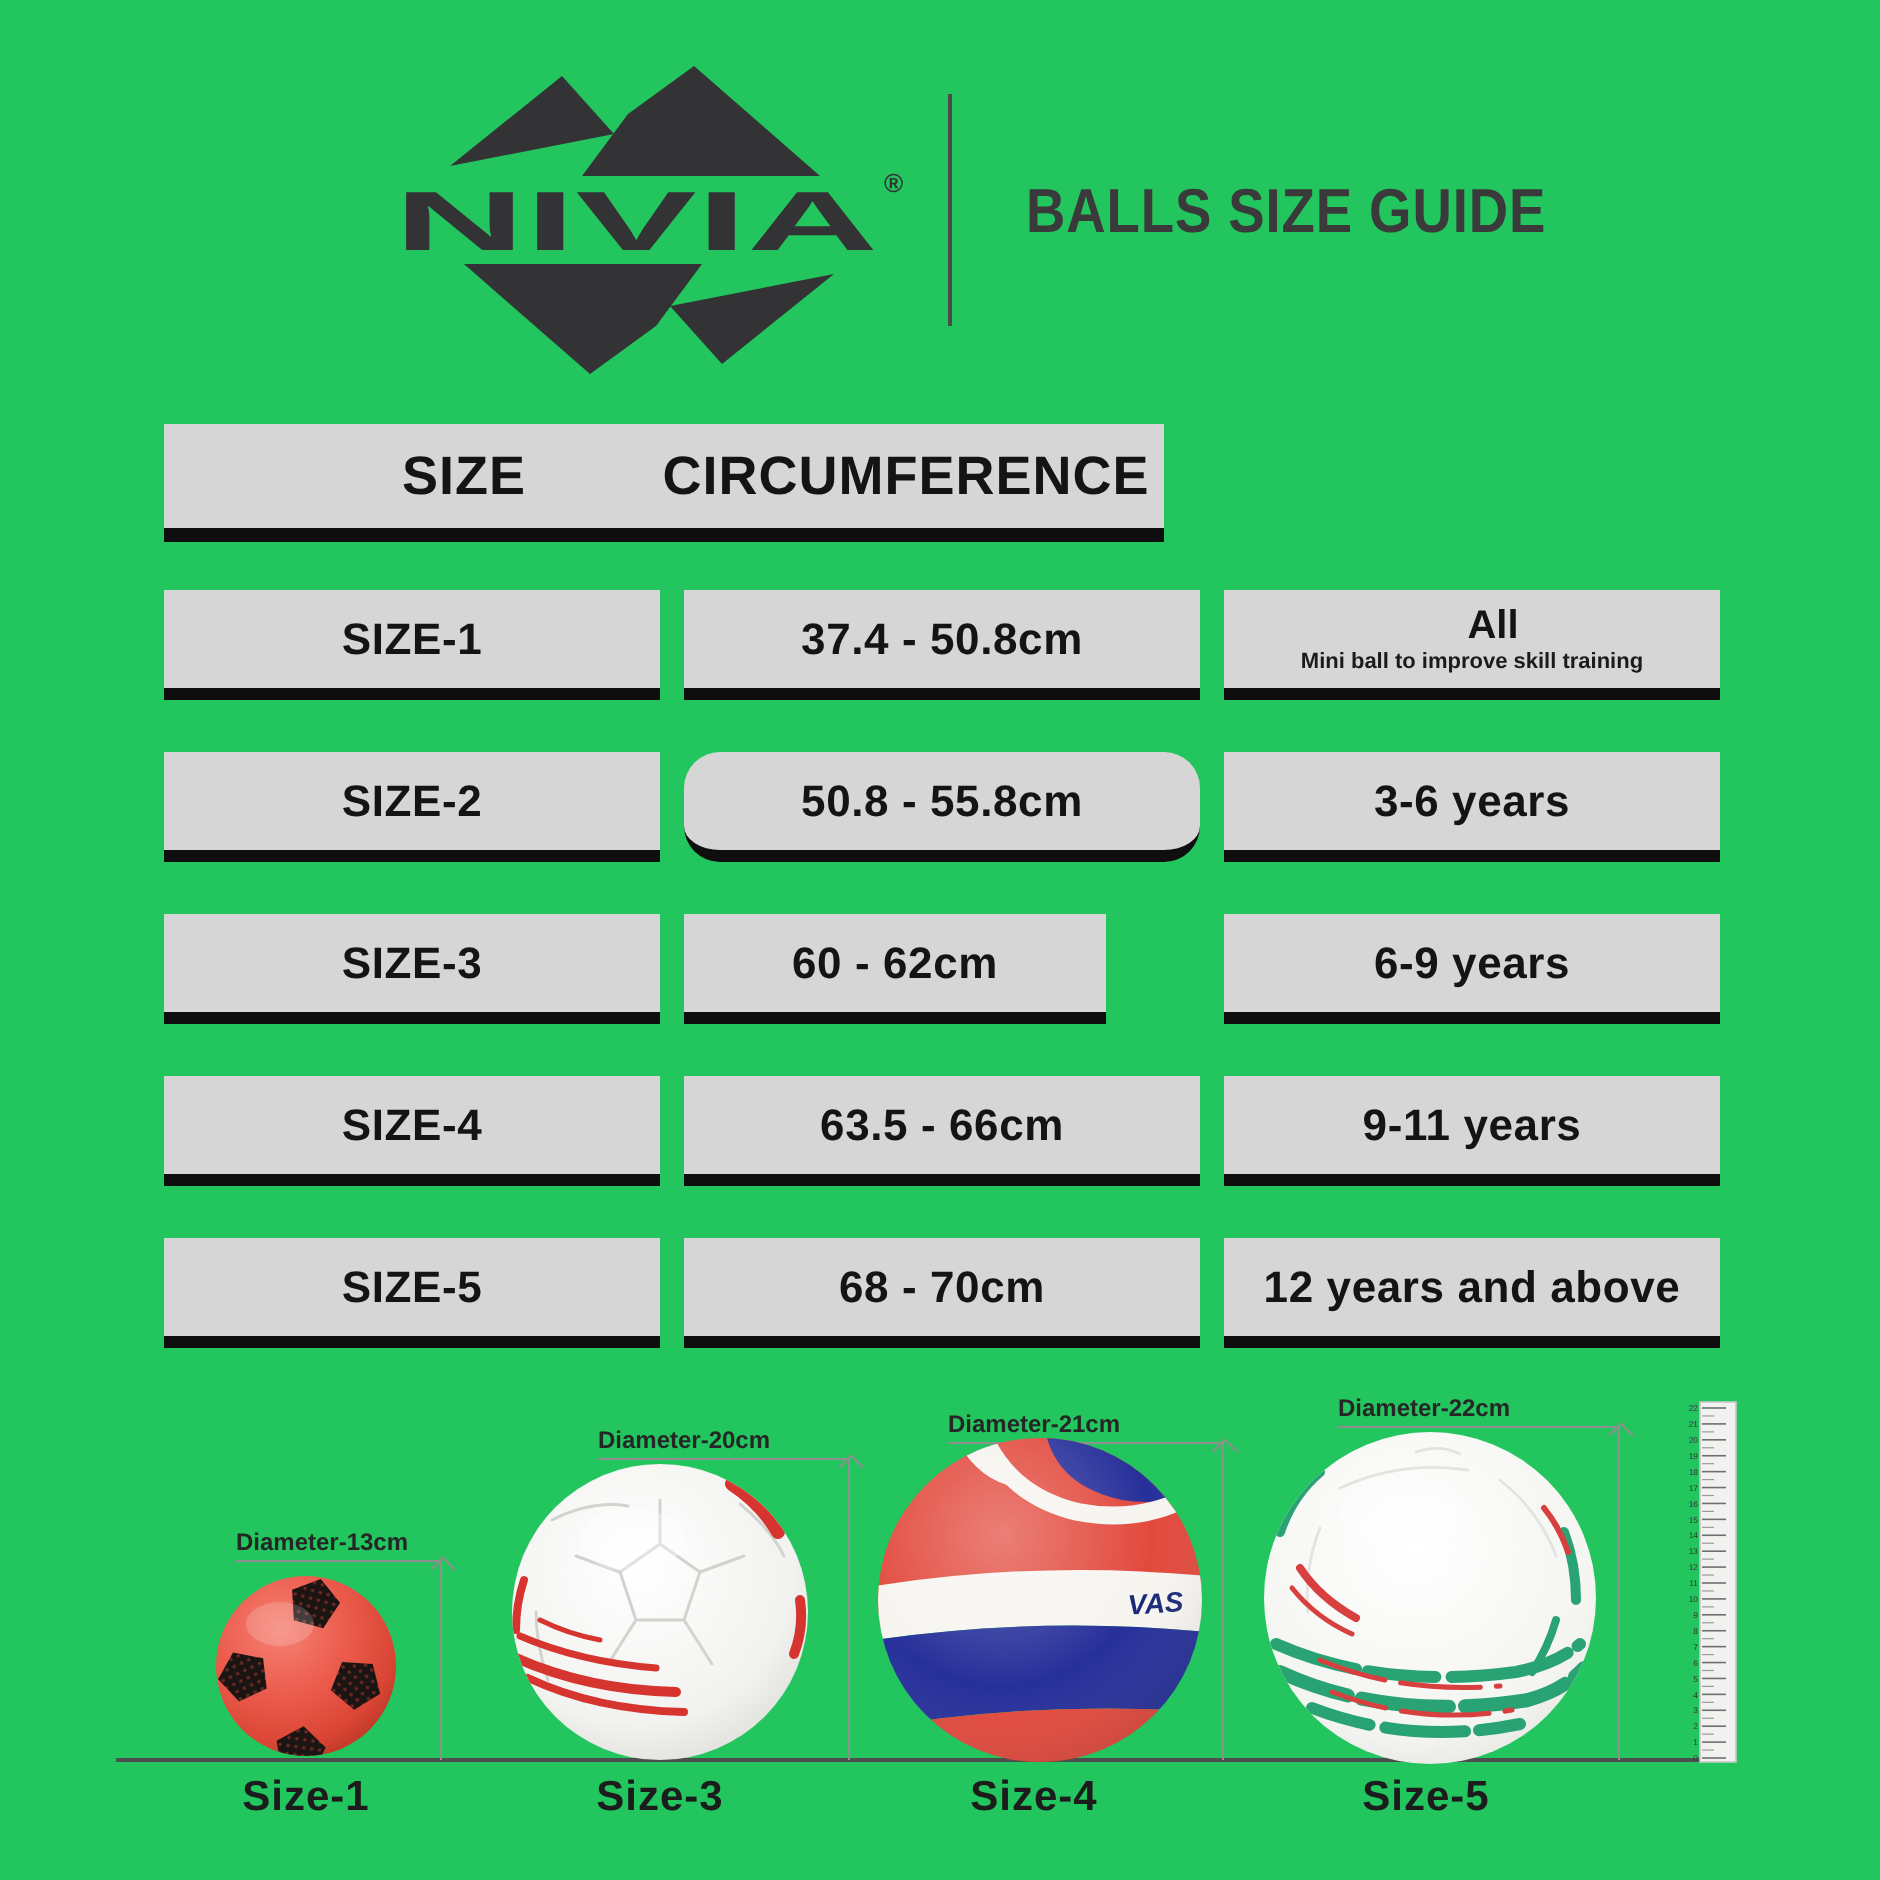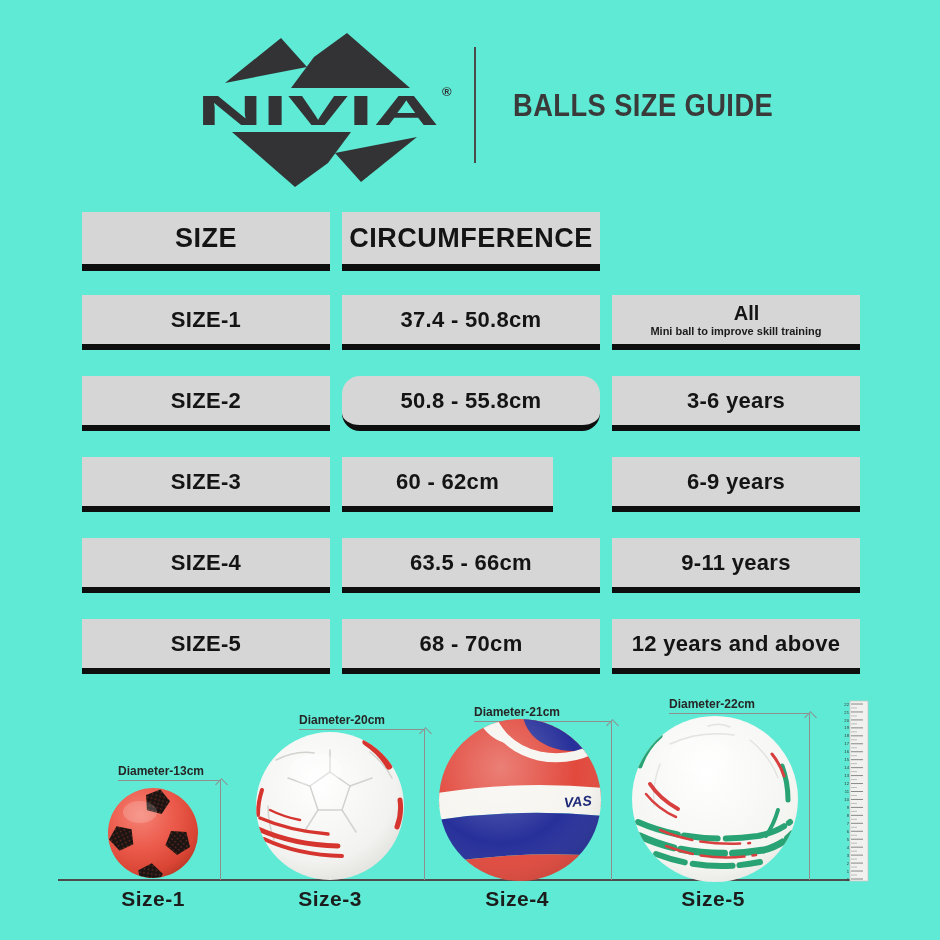--- a/index.html
+++ b/index.html
@@ -1,16 +1,16 @@
 <!DOCTYPE html>
 <html><head>
 <meta charset="utf-8">
 <style>
   html,body{margin:0;padding:0;background:#ffffff;}
-  .canvas{position:relative;width:940px;height:940px;background:#5eead4;overflow:hidden;
+  .canvas{position:relative;width:940px;height:940px;background:#22c55e;overflow:hidden;
           font-family:"Liberation Sans",sans-serif;color:#161616;}
   .abs{position:absolute;}
 
   
   .divider{width:2px;background:#4a4a4a;}
   .title{font-weight:bold;font-size:31px;color:#3a3a3a;letter-spacing:.5px;white-space:nowrap;
          transform:scaleX(.88);transform-origin:left center;}
 
   
   .cell{background:#d6d6d6;border-bottom:6px solid #0e0e0e;display:flex;align-items:center;
@@ -43,24 +43,24 @@
       <polygon points="133,133 100,157 37,102 156,102"></polygon>
     </g>
     <text x="2" y="95" textLength="242" lengthAdjust="spacingAndGlyphs" font-family="Liberation Sans, sans-serif" font-weight="bold" font-size="42" fill="#333335">NIVIA</text>
     <text x="247" y="66" font-family="Liberation Sans, sans-serif" font-weight="bold" font-size="13" fill="#333335">®</text>
   </svg>
 
   <div class="abs divider" style="left:474px;top:47px;height:116px;"></div>
 
   <div class="abs title" style="left:513px;top:88px;">BALLS SIZE GUIDE</div>
 
-  <div class="abs cell head" style="left:82px;top:212px;width:248px;height:52px;">
+  <div class="abs cell head" style="left:82px;top:212px;width:248px;height:52px;padding-left:26px;">
     <span class="t">SIZE</span>
     </div>
-  <div class="abs cell head" style="left:342px;top:212px;width:258px;height:52px;text-align:center;">
+  <div class="abs cell head" style="left:324px;top:212px;width:258px;height:52px;text-align:center;">
     <span class="t">CIRCUMFERENCE</span>
     </div>
 
   <div class="abs cell" style="left:82px;top:295px;width:248px;height:49px;">
     <span class="t">SIZE-1</span>
     </div>
   <div class="abs cell" style="left:342px;top:295px;width:258px;height:49px;">
     <span class="t">37.4 - 50.8cm</span>
     </div>
   <div class="abs cell" style="left:612px;top:295px;width:248px;height:49px;">

